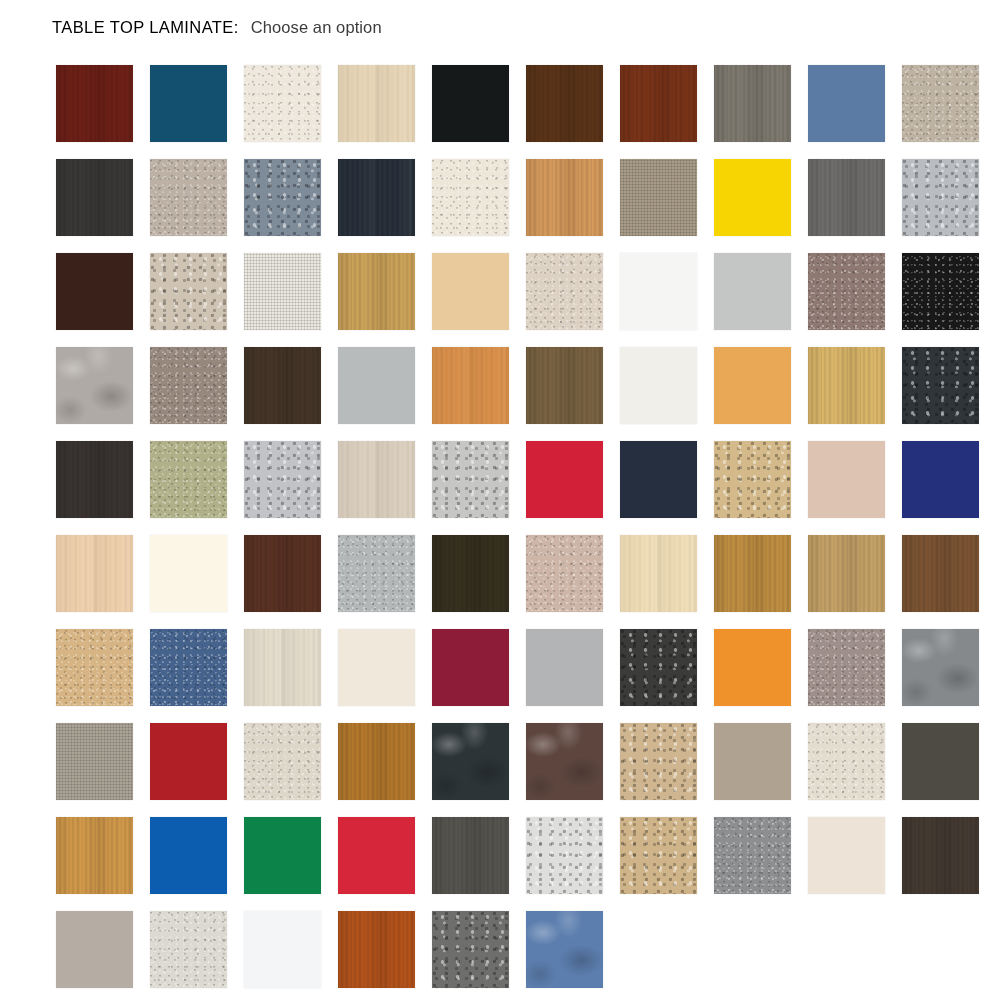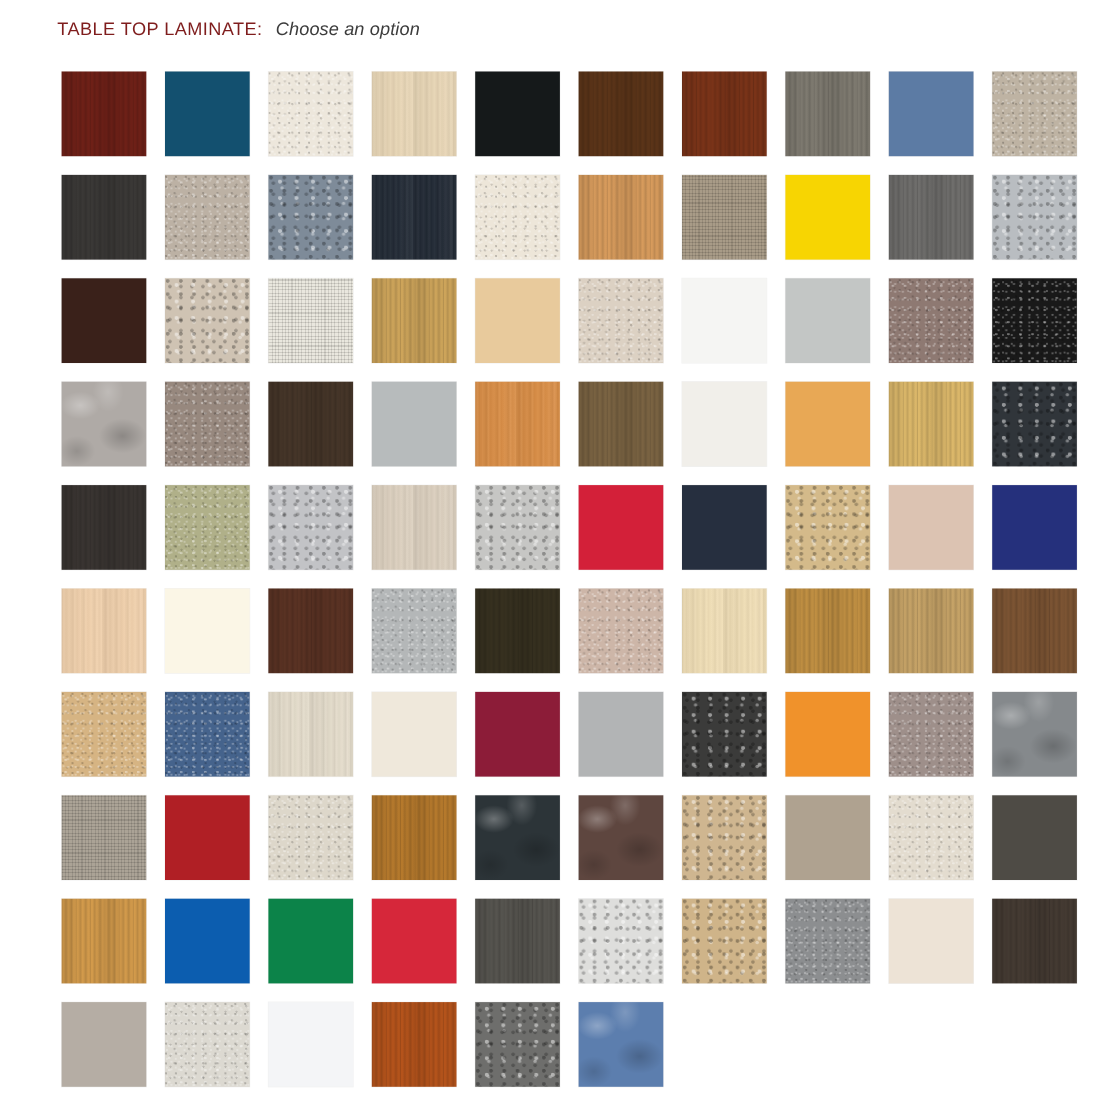--- a/index.html
+++ b/index.html
@@ -29,30 +29,29 @@
     position: absolute;
     left: 52px;
     top: 18px;
     display: flex;
     align-items: baseline;
     white-space: nowrap;
   }
   .option-label {
     font-size: 16.5px;
     letter-spacing: 0.4px;
-    color: #7f1d1d;
+    color: #000000;
     font-weight: 400;
   }
   .option-value {
     font-size: 16.5px;
     color: #3c3c3c;
     font-weight: 400;
     margin-left: 12px;
     letter-spacing: 0.1px;
-    font-style: italic;
   }
 
   
   .swatch-grid {
     position: absolute;
     left: 56px;
     top: 65px;
     width: 888px;
     display: grid;
     grid-template-columns: repeat(10, 77px);

